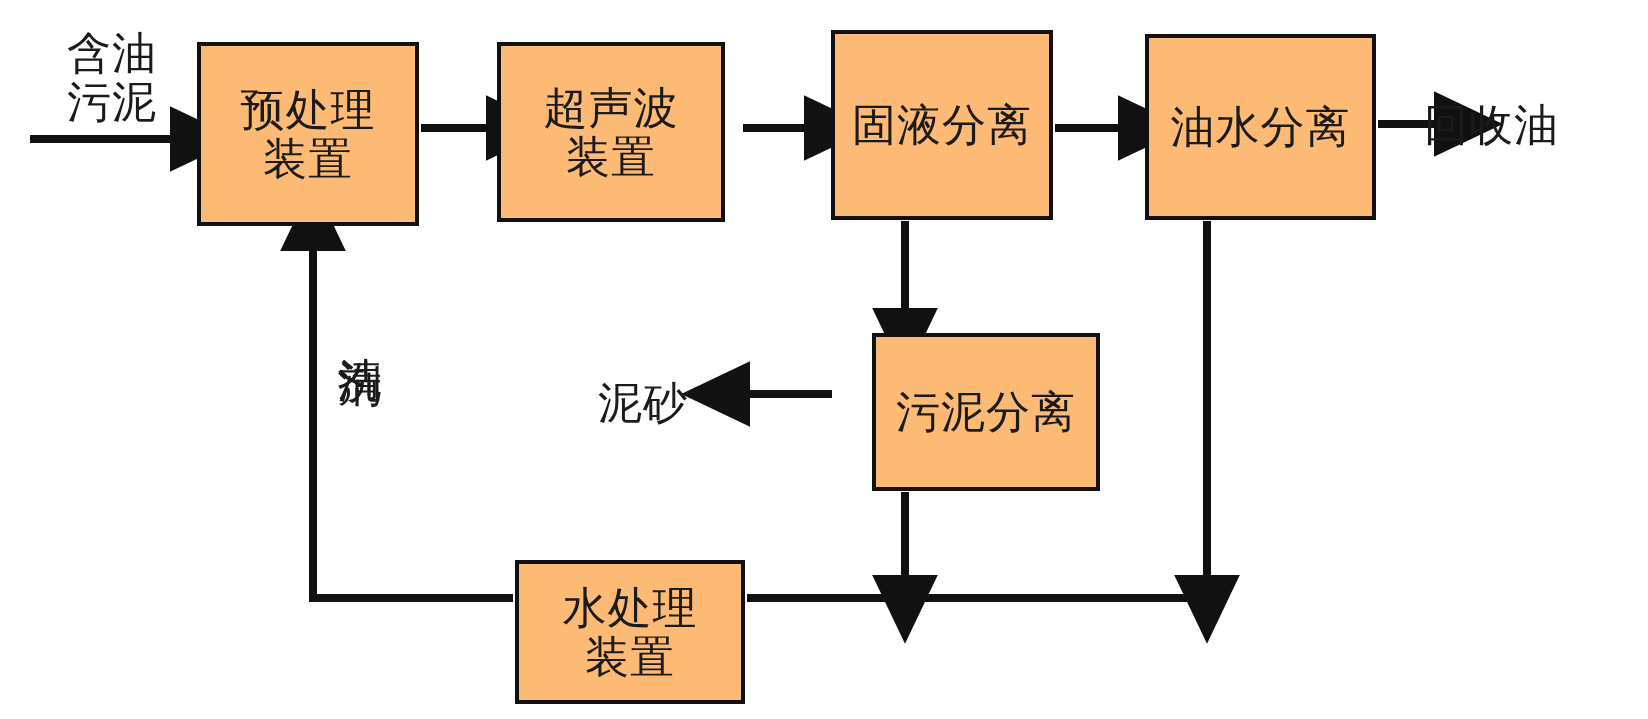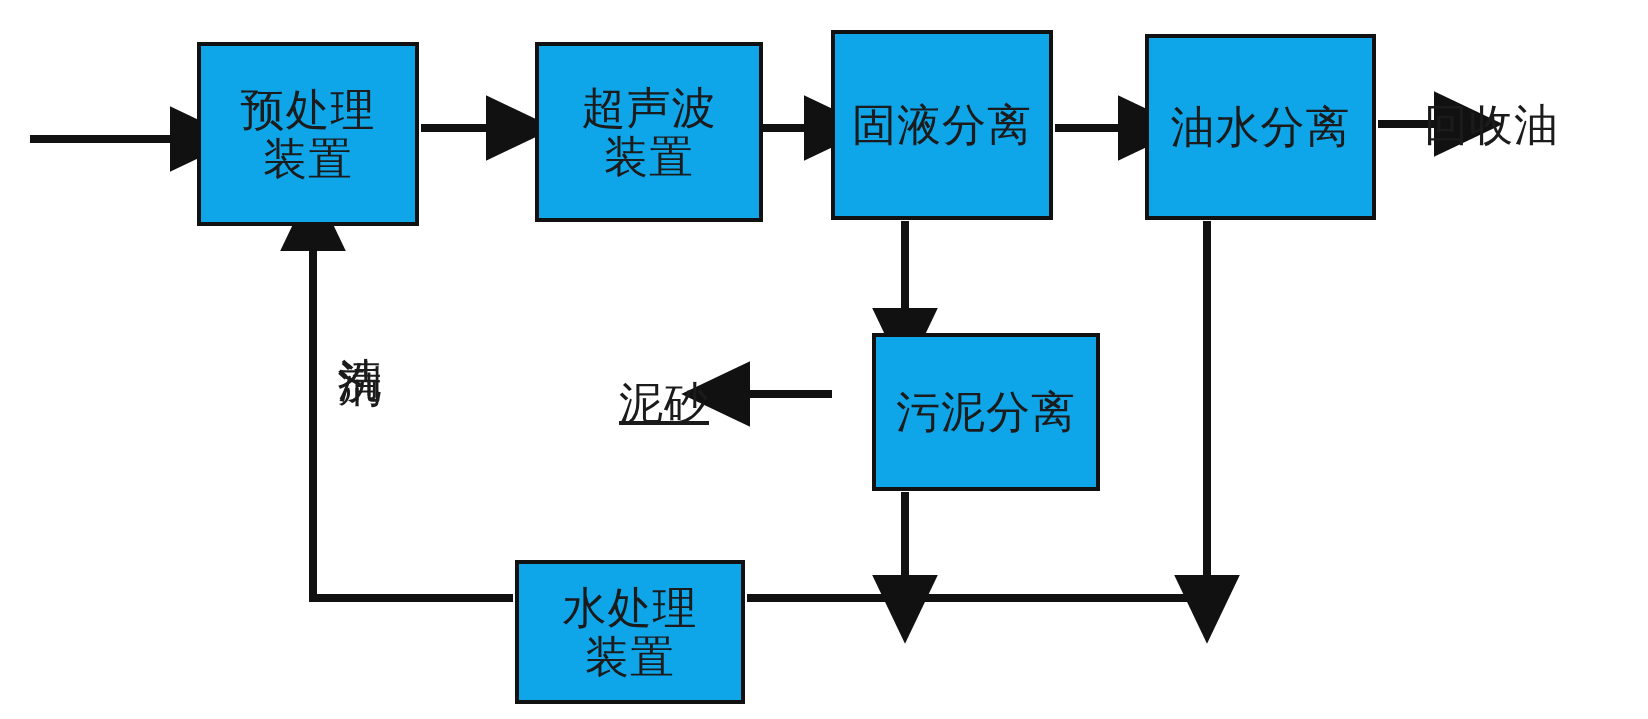--- a/index.html
+++ b/index.html
@@ -23,21 +23,21 @@
     left: 0;
     top: 0;
     width: 1648px;
     height: 719px;
   }
   
   .node-box {
     position: absolute;
     box-sizing: border-box;
     border: 4px solid #111111;
-    background: #0ea5e9;
+    background: #fdba74;
     display: flex;
     align-items: center;
     justify-content: center;
     text-align: center;
     line-height: 1.12;
     color: #1b1b1b;
     font-size: 44px;
     letter-spacing: 1px;
     font-family: "DejaVu Serif", "Liberation Serif", serif;
     white-space: pre-line;
@@ -110,32 +110,34 @@
       <line x1="513" y1="598" x2="309" y2="598"></line>
 
       <line x1="313" y1="602" x2="313" y2="243" marker-end="url(#ah-u)"></line>
 
     </g>
   </svg>
 
   <div class="node-box" style="left:197px; top:42px; width:222px; height:184px;">预处理
 装置</div>
 
-  <div class="node-box" style="left:535px; top:42px; width:228px; height:180px;">超声波
+  <div class="node-box" style="left:497px; top:42px; width:228px; height:180px;">超声波
 装置</div>
 
   <div class="node-box" style="left:1145px; top:34px; width:231px; height:186px;">油水分离</div>
 
   <div class="node-box" style="left:831px; top:30px; width:222px; height:190px;">固液分离</div>
 
   <div class="node-box" style="left:872px; top:333px; width:228px; height:158px;">污泥分离</div>
 
   <div class="node-box" style="left:515px; top:560px; width:230px; height:144px;">水处理
 装置</div>
 
+  <div class="free-label" style="left:32px; top:28px; width:160px;">含油
+污泥</div>
 
   <div class="free-label" style="left:1424px; top:100px; width:180px; text-align:left;">回收油</div>
 
-  <div class="free-label" style="left:619px; top:378px; width:120px; text-align:left;text-decoration:underline;">泥砂</div>
+  <div class="free-label" style="left:598px; top:378px; width:120px; text-align:left;">泥砂</div>
 
   <div class="free-label vertical" style="left:330px; top:322px; width:52px;">清洗剂</div>
 
 </div>
 
 </body></html>

